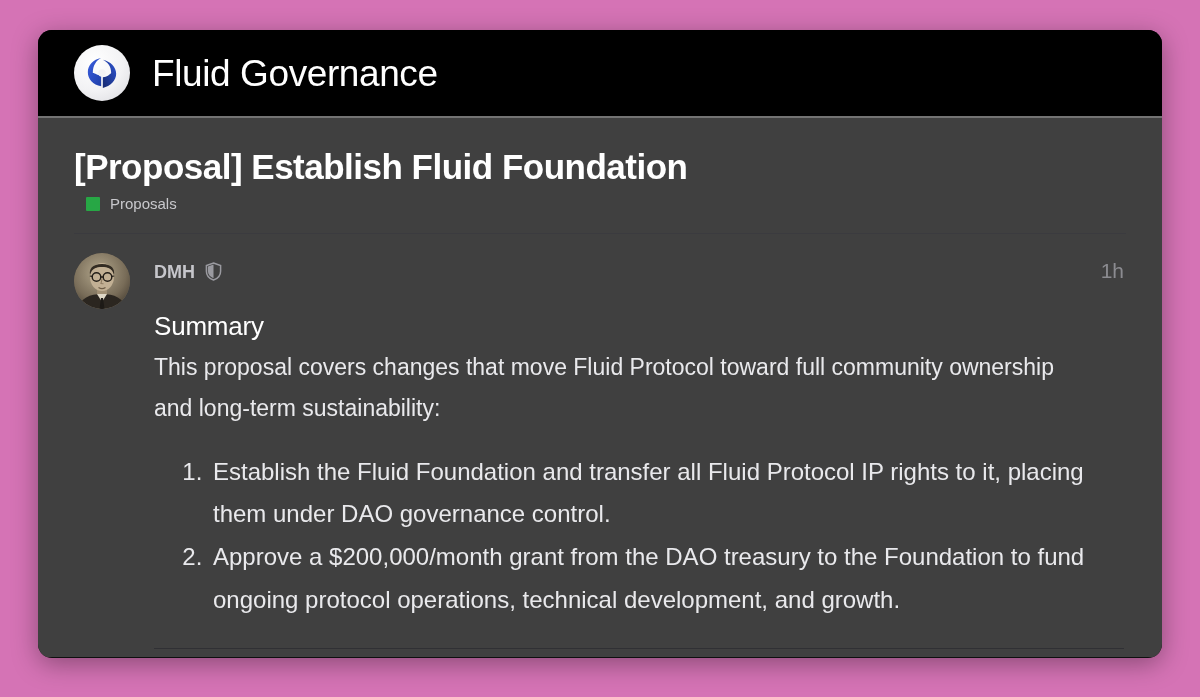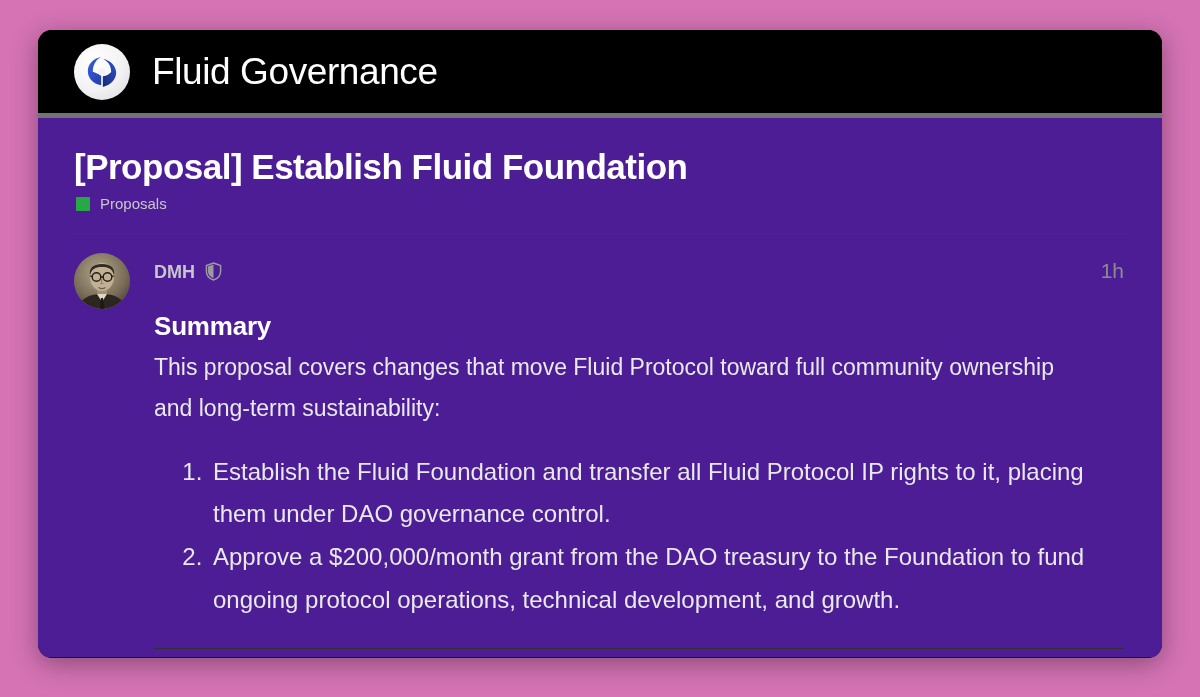--- a/index.html
+++ b/index.html
@@ -38,21 +38,21 @@
   }
 
   
   .site-header {
     height: 88px;
     background: #000000;
     display: flex;
     align-items: center;
     padding-left: 36px;
     box-sizing: border-box;
-    border-bottom: 5px solid #737373;
+    border-bottom: 2px solid #737373;
   }
   .logo-badge {
     width: 56px;
     height: 56px;
     border-radius: 50%;
     background: radial-gradient(circle at 36% 30%, #ffffff 0%, #f2f2f4 55%, #d9d9de 100%);
     display: flex;
     align-items: center;
     justify-content: center;
     flex: 0 0 auto;
@@ -65,38 +65,38 @@
     font-weight: 500;
     letter-spacing: -0.4px;
     line-height: 1;
     white-space: nowrap;
   }
 
   
   .topic {
     padding: 0 36px;
     box-sizing: border-box;
-    background: #4c1d95;
+    background: #404040;
     height: calc(100% - 89px);
   }
   .topic-title {
     color: #ffffff;
     font-size: 35px;
     font-weight: bold;
     letter-spacing: -0.5px;
     margin: 0;
     padding-top: 29px;
     line-height: 1.15;
     white-space: nowrap;
   }
   .category-row {
     display: flex;
     align-items: center;
     margin-top: 9px;
-    margin-left: 2px;
+    margin-left: 12px;
   }
   .category-swatch {
     width: 14px;
     height: 14px;
     background: #27a745;
     flex: 0 0 auto;
     border-radius: 1px;
   }
   .category-label {
     margin-left: 10px;
@@ -153,21 +153,21 @@
     margin-left: auto;
     color: #8b8b90;
     font-size: 21px;
     line-height: 1;
     padding-right: 2px;
   }
 
   .post-heading {
     color: #ffffff;
     font-size: 26px;
-    font-weight: bold;
+    font-weight: normal;
     margin: 31px 0 0 0;
     letter-spacing: -0.2px;
     line-height: 1.1;
   }
   .post-paragraph {
     color: #e9e9ec;
     font-size: 23px;
     line-height: 1.78;
     margin: 6px 0 0 0;
     max-width: 915px;

